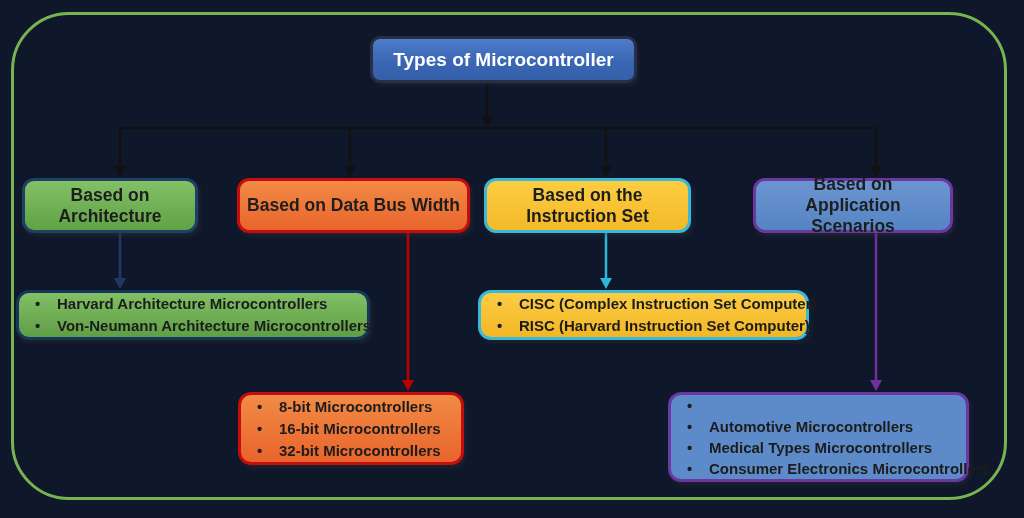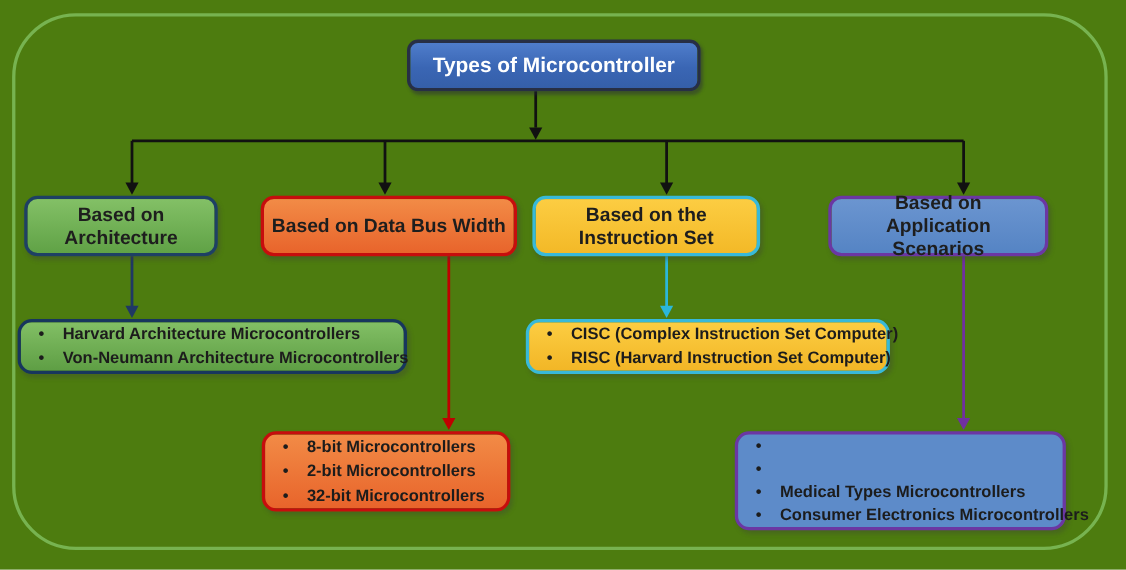--- a/index.html
+++ b/index.html
@@ -1,19 +1,19 @@
 <!DOCTYPE html>
 <html><head>
 <meta charset="utf-8">
 <style>
   html,body { margin:0; padding:0; background:#ffffff; }
   .canvas {
     position:relative; width:1024px; height:518px;
     font-family:"Liberation Sans", sans-serif;
-    background:#4d7c0f; overflow:hidden;
+    background:#0f172a; overflow:hidden;
   }
   .frame {
     position:absolute; left:11px; top:12px; width:996px; height:488px;
     border:3px solid #77b350; border-radius:58px;
     box-sizing:border-box;
   }
   .connector-layer { position:absolute; left:0; top:0; width:1024px; height:518px; pointer-events:none; }
 
   .box {
     position:absolute; box-sizing:border-box;
@@ -141,36 +141,37 @@
   </div>
 
   <div class="leaf leaf-databus">
     <ul>
       <li>
         <span class="bullet">•</span>
         <span>8-bit Microcontrollers</span>
       </li>
       <li>
         <span class="bullet">•</span>
-        <span>2-bit Microcontrollers</span>
+        <span>16-bit Microcontrollers</span>
       </li>
       <li>
         <span class="bullet">•</span>
         <span>32-bit Microcontrollers</span>
       </li>
     </ul>
   </div>
 
   <div class="leaf leaf-application">
     <ul>
       <li>
         <span class="bullet">•</span>
       </li>
       <li>
         <span class="bullet">•</span>
+        <span>Automotive Microcontrollers</span>
       </li>
       <li>
         <span class="bullet">•</span>
         <span>Medical Types Microcontrollers</span>
       </li>
       <li>
         <span class="bullet">•</span>
         <span>Consumer Electronics Microcontrollers</span>
       </li>
     </ul>

